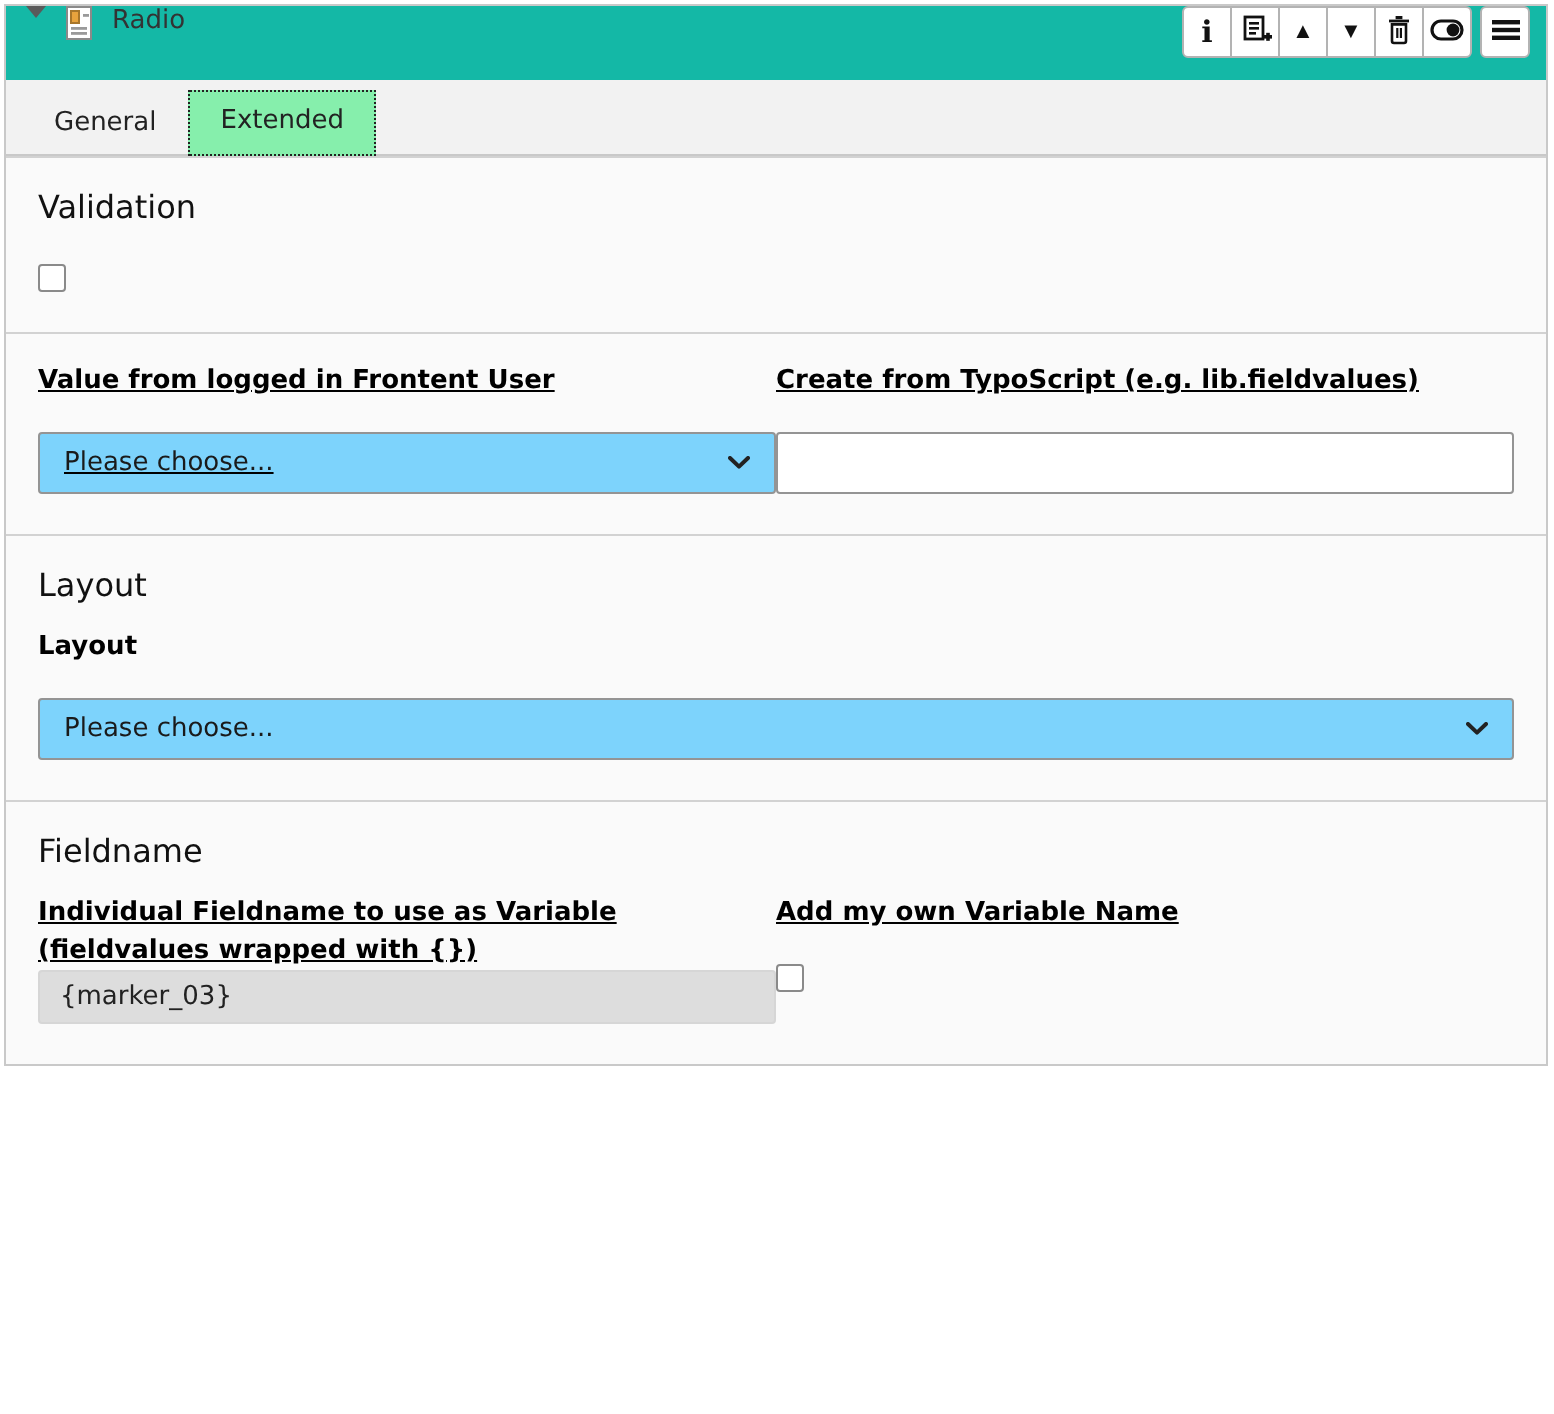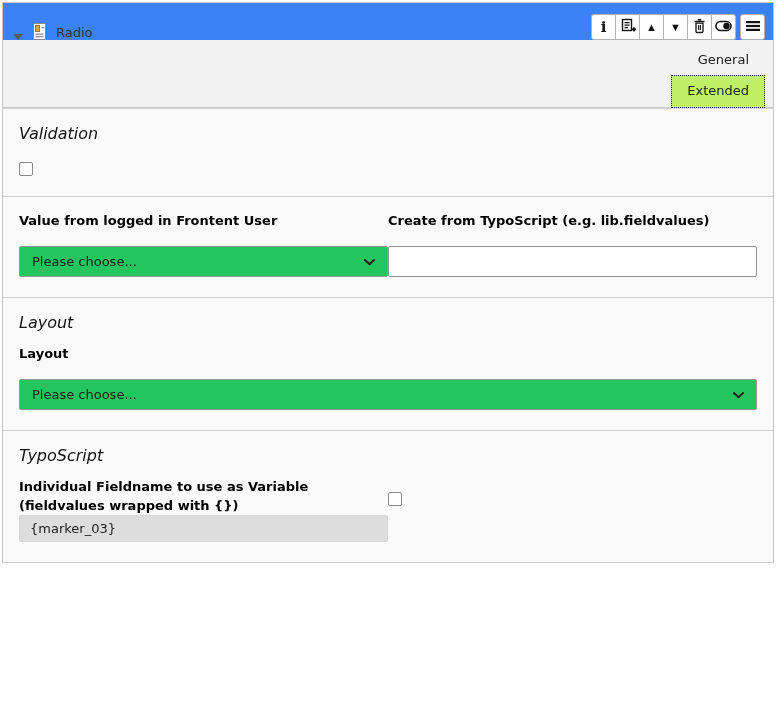--- a/index.html
+++ b/index.html
@@ -14,23 +14,23 @@
   }
 
   .panel {
     margin: 2px 3px 2px 2px;
     border: 1px solid #c9c9c9;
     background: #fafafa;
   }
 
   
   .panel-header {
-    display: flex; align-items: flex-end;
+    display: flex; align-items: flex-start;
     height: 37px;
-    background: #3b82f6;
+    background: #14b8a6;
     padding: 0 8px 0 10px;
   }
   .collapse-arrow {
     width: 0; height: 0;
     border-left: 5px solid transparent;
     border-right: 5px solid transparent;
     border-top: 6px solid #5a5a5a;
     margin-right: 9px;
     cursor: pointer;
   }
@@ -57,54 +57,52 @@
     font-weight: bold; font-size: 15px; line-height: 1;
   }
   .arrow-glyph { font-size: 11px; line-height: 1; }
 
   
   .tabbar {
     display: flex; align-items: flex-end;
     background: #f2f2f2;
     padding: 5px 8px 0 8px;
     border-bottom: 1px solid #c9c9c9;
-    flex-direction: column;
   }
   .tab {
     padding: 7px 16px 8px 16px;
     color: #222;
     cursor: pointer;
     white-space: nowrap;
   }
   .tab.active {
-    background: #bef264;
+    background: #86efac;
     border: 1px dotted #222;
     margin-bottom: -1px;
     padding: 7px 15px 9px 15px;
   }
 
   
   .section { padding: 15px 16px 20px 16px; border-top: 1px solid #d2d2d2; }
   .section:first-child { border-top: none; }
   .section-heading {
     font-size: 16px; font-weight: 400;
     margin: 0 0 13px 0; color: #111;
     letter-spacing: 0;
-    font-style: italic;
   }
   .flabel { font-weight: bold; margin: 0 0 15px 0; line-height: 1.45; }
   .flabel.tight { margin-bottom: 0; }
 
-  .cols { display: flex; }
+  .cols { display: flex; text-decoration: underline; }
   .col { flex: 1; min-width: 0; }
   .col + .col { }
 
   .select-box {
     height: 31px;
-    background: #22c55e;
+    background: #7dd3fc;
     border: 1px solid #949494;
     border-radius: 2px;
     display: flex; align-items: center; justify-content: space-between;
     padding: 0 12px;
     color: #1a1a1a;
     cursor: pointer;
   }
   .text-input {
     width: 100%; height: 31px;
     background: #fff;
@@ -254,28 +252,29 @@
       <span>
         <svg width="11" height="7" viewBox="0 0 11 7">
           <polyline points="1,1 5.5,5.3 10,1" fill="none" stroke="#222" stroke-width="2" stroke-linecap="round" stroke-linejoin="round"></polyline>
         </svg>
       </span>
     </div>
   </div>
 
 
   <div class="section">
-    <h2 class="section-heading">TypoScript</h2>
+    <h2 class="section-heading">Fieldname</h2>
     <div class="cols">
       <div class="col">
         <div class="flabel tight">
           <div>Individual Fieldname to use as Variable</div>
           <div>(fieldvalues wrapped with {})</div>
         </div>
         <input type="text" class="disabled-input" readonly="" value="{marker_03}" style="">
       </div>
       <div class="col">
+        <div class="flabel">Add my own Variable Name</div>
         <input type="checkbox" class="checkbox cb-gap-sm" style="">
       </div>
     </div>
   </div>
 
 </div>
 
 </body></html>

